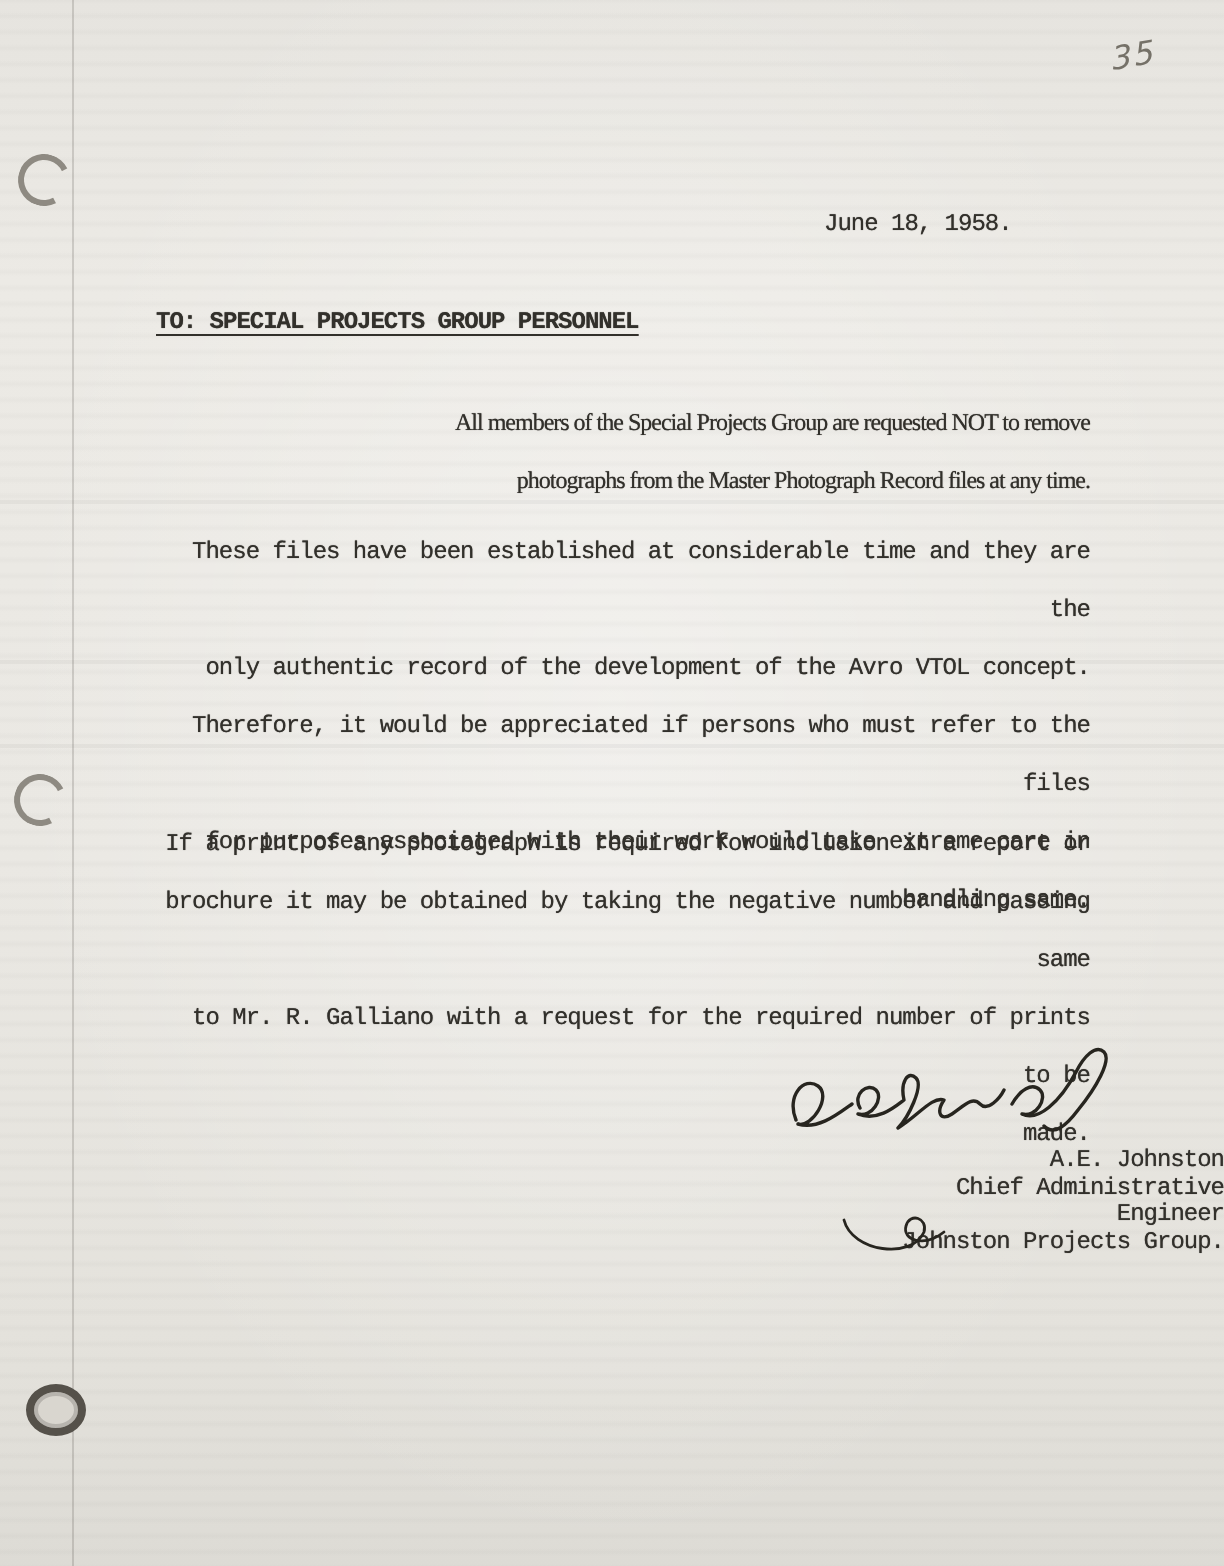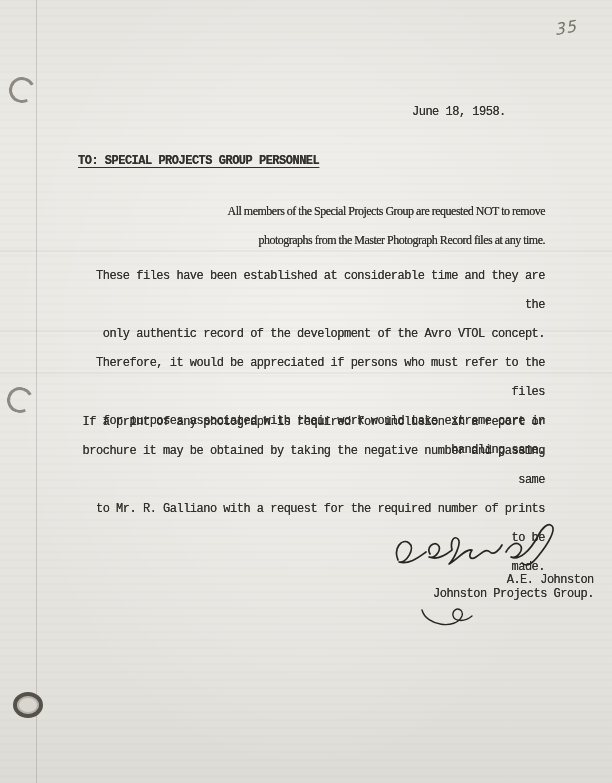--- a/index.html
+++ b/index.html
@@ -119,20 +119,21 @@
              M42,36 C38,29 46,23 50,27 C54,31 48,41 41,39 C51,43 60,35 64,32
              C62,23 66,17 70,21 C74,25 66,41 61,46 C71,40 78,30 84,32
              C80,38 82,43 88,39 C94,35 98,30 102,34 C106,38 112,31 114,27
              M118,34 C122,27 128,23 132,27 C136,31 130,41 123,39
              C131,43 142,33 150,18 C154,10 160,4 164,8 C168,12 160,26 151,37
              C145,45 139,50 134,45" stroke="#27251f" stroke-width="1.7" fill="none" stroke-linecap="round" stroke-linejoin="round"></path>
   </svg>
 
   <div class="typed sig-block">
     <div>A.E. Johnston</div>
+    <div>Chief Administrative Engineer</div>
     <div>Johnston Projects Group.</div>
   </div>
 
   <svg class="flourish-svg" width="60" height="26" viewBox="0 0 60 26">
     <path d="M4,4 C8,20 38,24 44,10 C46,3 37,0 35,7 C33,14 44,18 54,10" stroke="#27251f" stroke-width="1.4" fill="none" stroke-linecap="round"></path>
   </svg>
 
 </div>
 
 </body></html>

